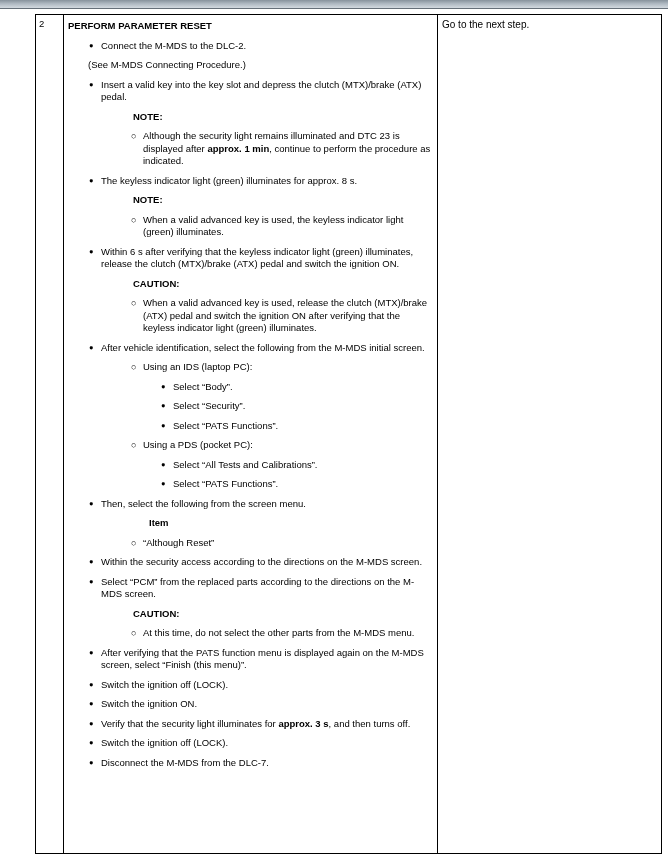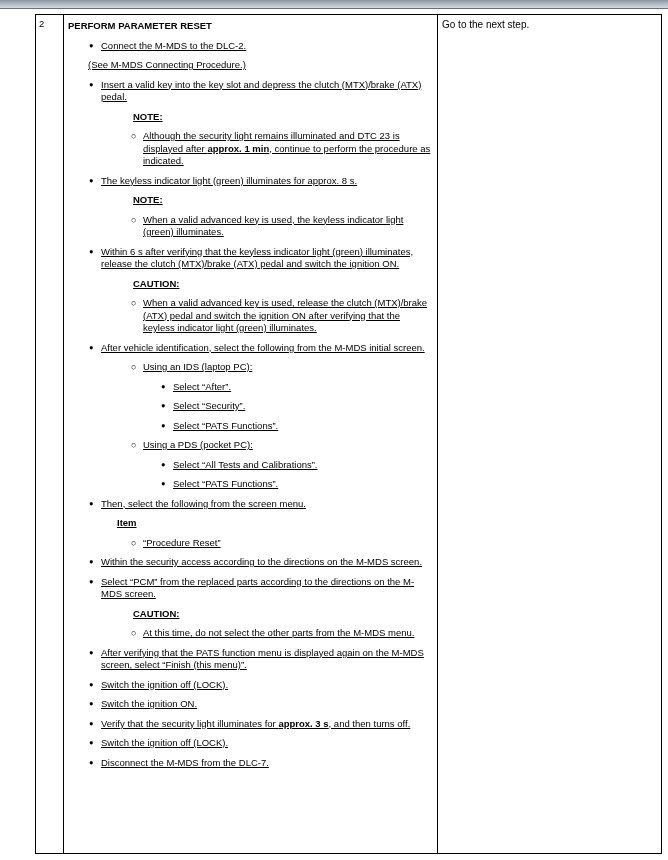--- a/index.html
+++ b/index.html
@@ -18,25 +18,25 @@
     position:absolute; left:35px; top:14px; width:627px; height:840px;
     display:flex; border:1px solid #000; background:#fff;
   }
   .cell { border-right:1px solid #000; overflow:hidden; }
   .cell-step { width:28px; padding:3px 3px; font-size:9.5px; line-height:12px; }
   .cell-action { width:374px; padding:5px 4px 4px 4px; }
   .cell-result { flex:1; border-right:none; padding:4px; display:flex; font-size:10px; line-height:12.5px; }
   .title { font-weight:bold; font-size:9.5px; line-height:12.5px; letter-spacing:0; }
   .li { display:flex; margin-top:7px; font-size:9.5px; line-height:12.5px; }
   .li .marker { flex:0 0 12px; }
-  .li .txt { flex:1 1 auto;text-decoration:underline; }
+  .li .txt { flex:1 1 auto; }
   .li.b1   { margin-left:21px; }
   .li.cont { margin-left:20px; }
   .li.note { margin-left:65px; font-weight:bold; }
-  .li.item { margin-left:49px; font-weight:bold; }
+  .li.item { margin-left:81px; font-weight:bold; }
   .li.circ { margin-left:63px; }
   .li.b3   { margin-left:93px; }
   .marker.dot    { font-size:7.5px; line-height:12.5px; }
   .marker.circle { font-size:9px;  line-height:12.5px; font-weight:bold; }
   .bold { font-weight:bold; }
 </style>
 </head>
 <body>
 
 <div class="page">
@@ -93,21 +93,21 @@
           <div class="li b1">
             <span class="marker dot">●</span>
             <span class="txt"><span>After vehicle identification, select the following from the M-MDS initial screen.</span></span>
           </div>
           <div class="li circ">
             <span class="marker circle">○</span>
             <span class="txt"><span>Using an IDS (laptop PC):</span></span>
           </div>
           <div class="li b3">
             <span class="marker dot">●</span>
-            <span class="txt"><span>Select “After”.</span></span>
+            <span class="txt"><span>Select “Body”.</span></span>
           </div>
           <div class="li b3">
             <span class="marker dot">●</span>
             <span class="txt"><span>Select “Security”.</span></span>
           </div>
           <div class="li b3">
             <span class="marker dot">●</span>
             <span class="txt"><span>Select “PATS Functions”.</span></span>
           </div>
           <div class="li circ">
@@ -124,21 +124,21 @@
           </div>
           <div class="li b1">
             <span class="marker dot">●</span>
             <span class="txt"><span>Then, select the following from the screen menu.</span></span>
           </div>
           <div class="li item">
             <span class="txt"><span>Item</span></span>
           </div>
           <div class="li circ">
             <span class="marker circle">○</span>
-            <span class="txt"><span>“Procedure Reset”</span></span>
+            <span class="txt"><span>“Although Reset”</span></span>
           </div>
           <div class="li b1">
             <span class="marker dot">●</span>
             <span class="txt"><span>Within the security access according to the directions on the M-MDS screen.</span></span>
           </div>
           <div class="li b1">
             <span class="marker dot">●</span>
             <span class="txt"><span>Select “PCM” from the replaced parts according to the directions on the M-MDS screen.</span></span>
           </div>
           <div class="li note">

